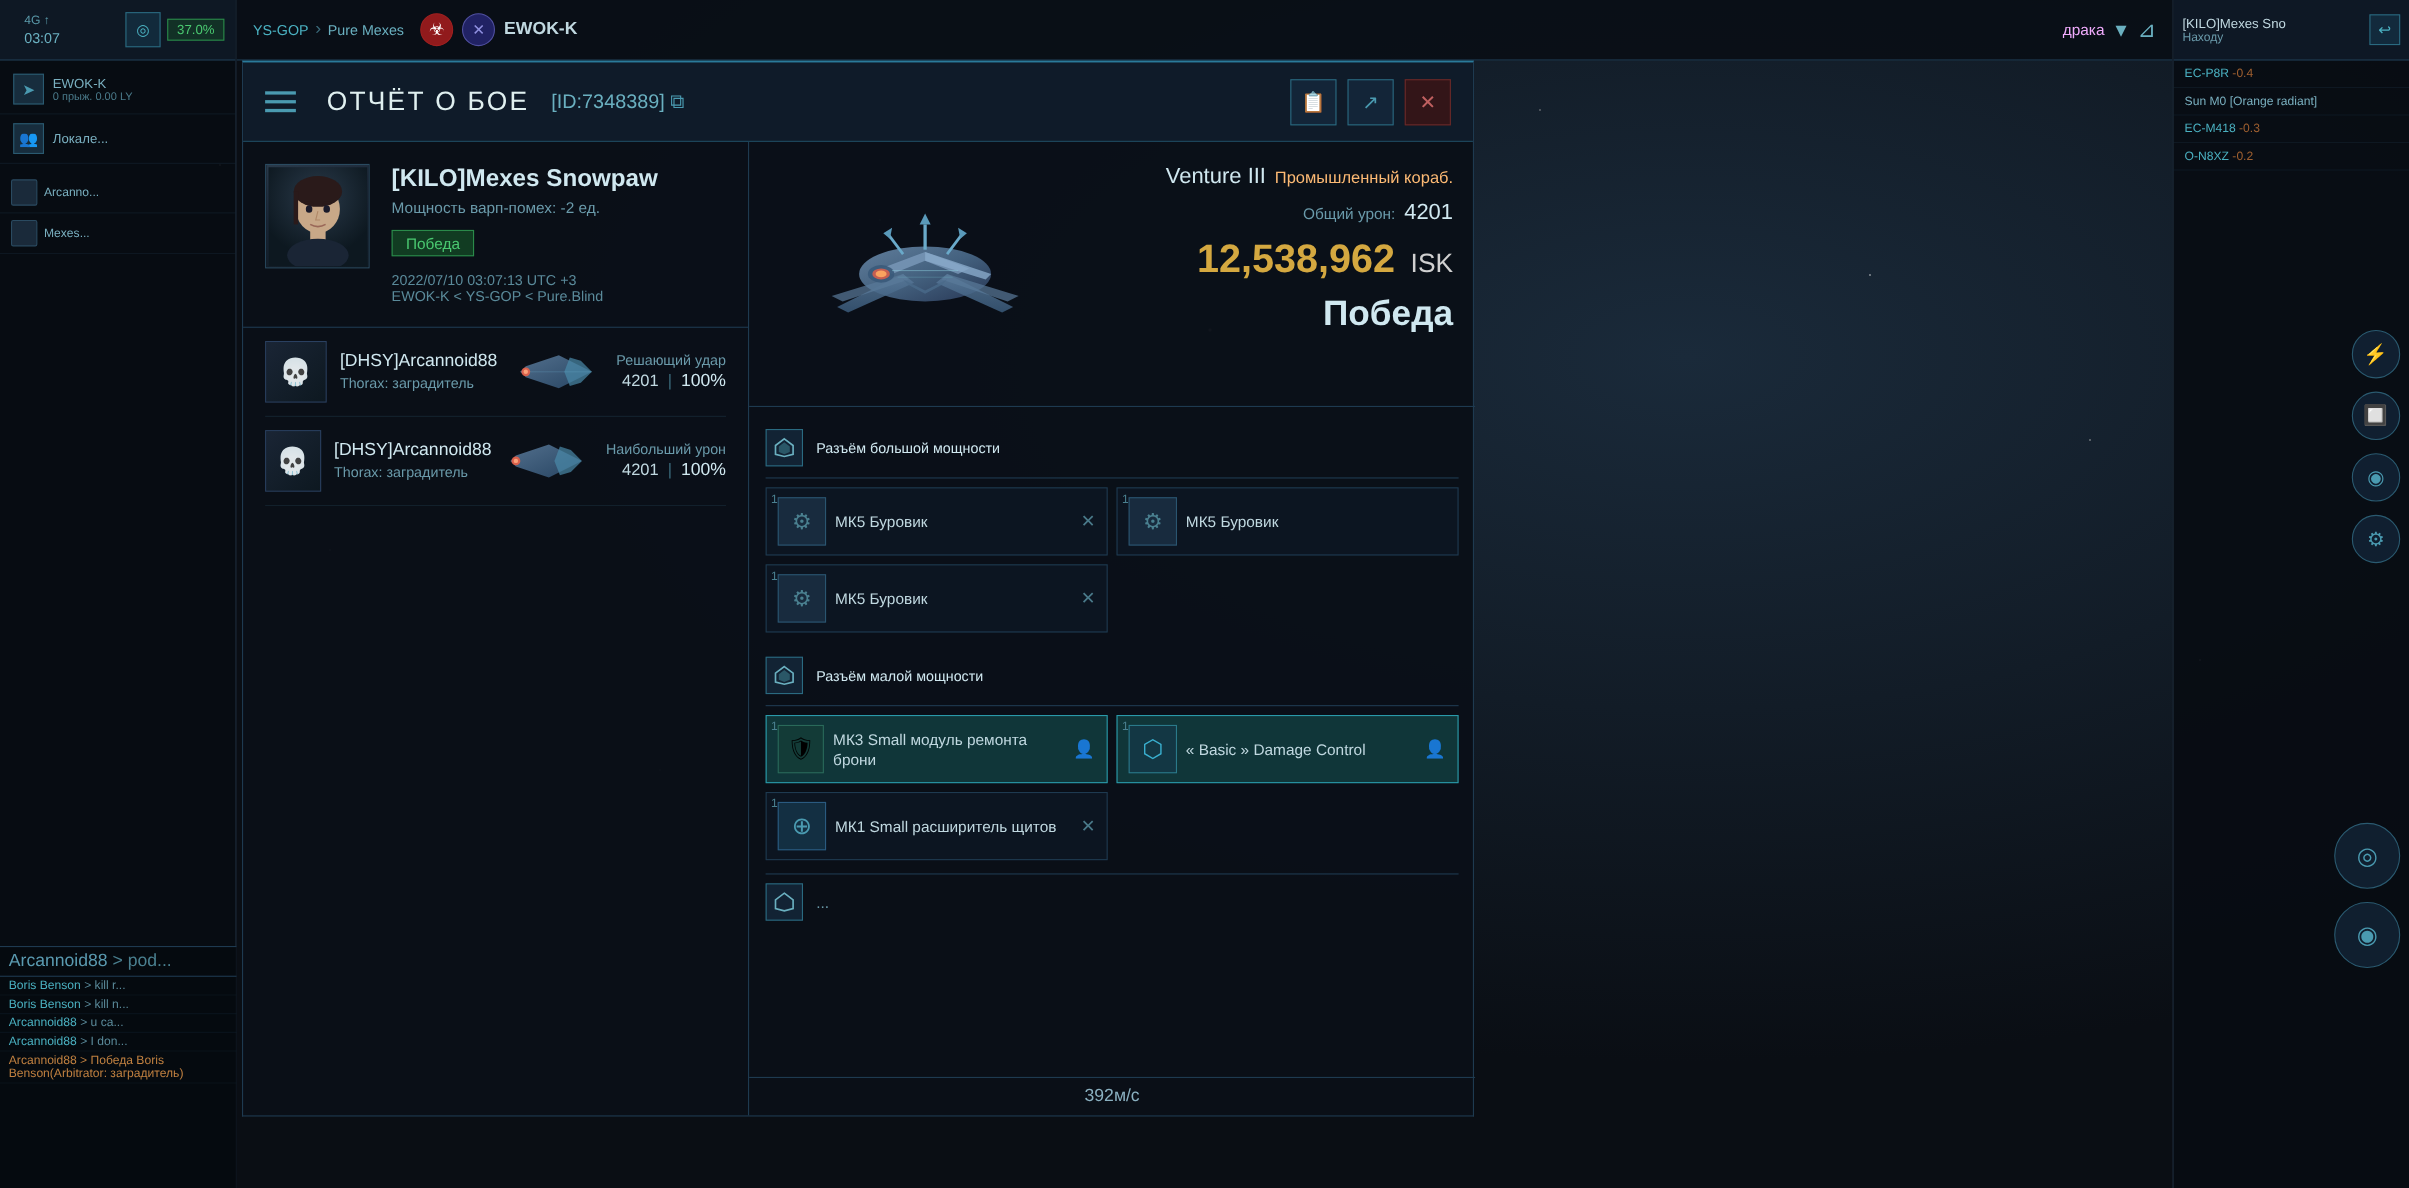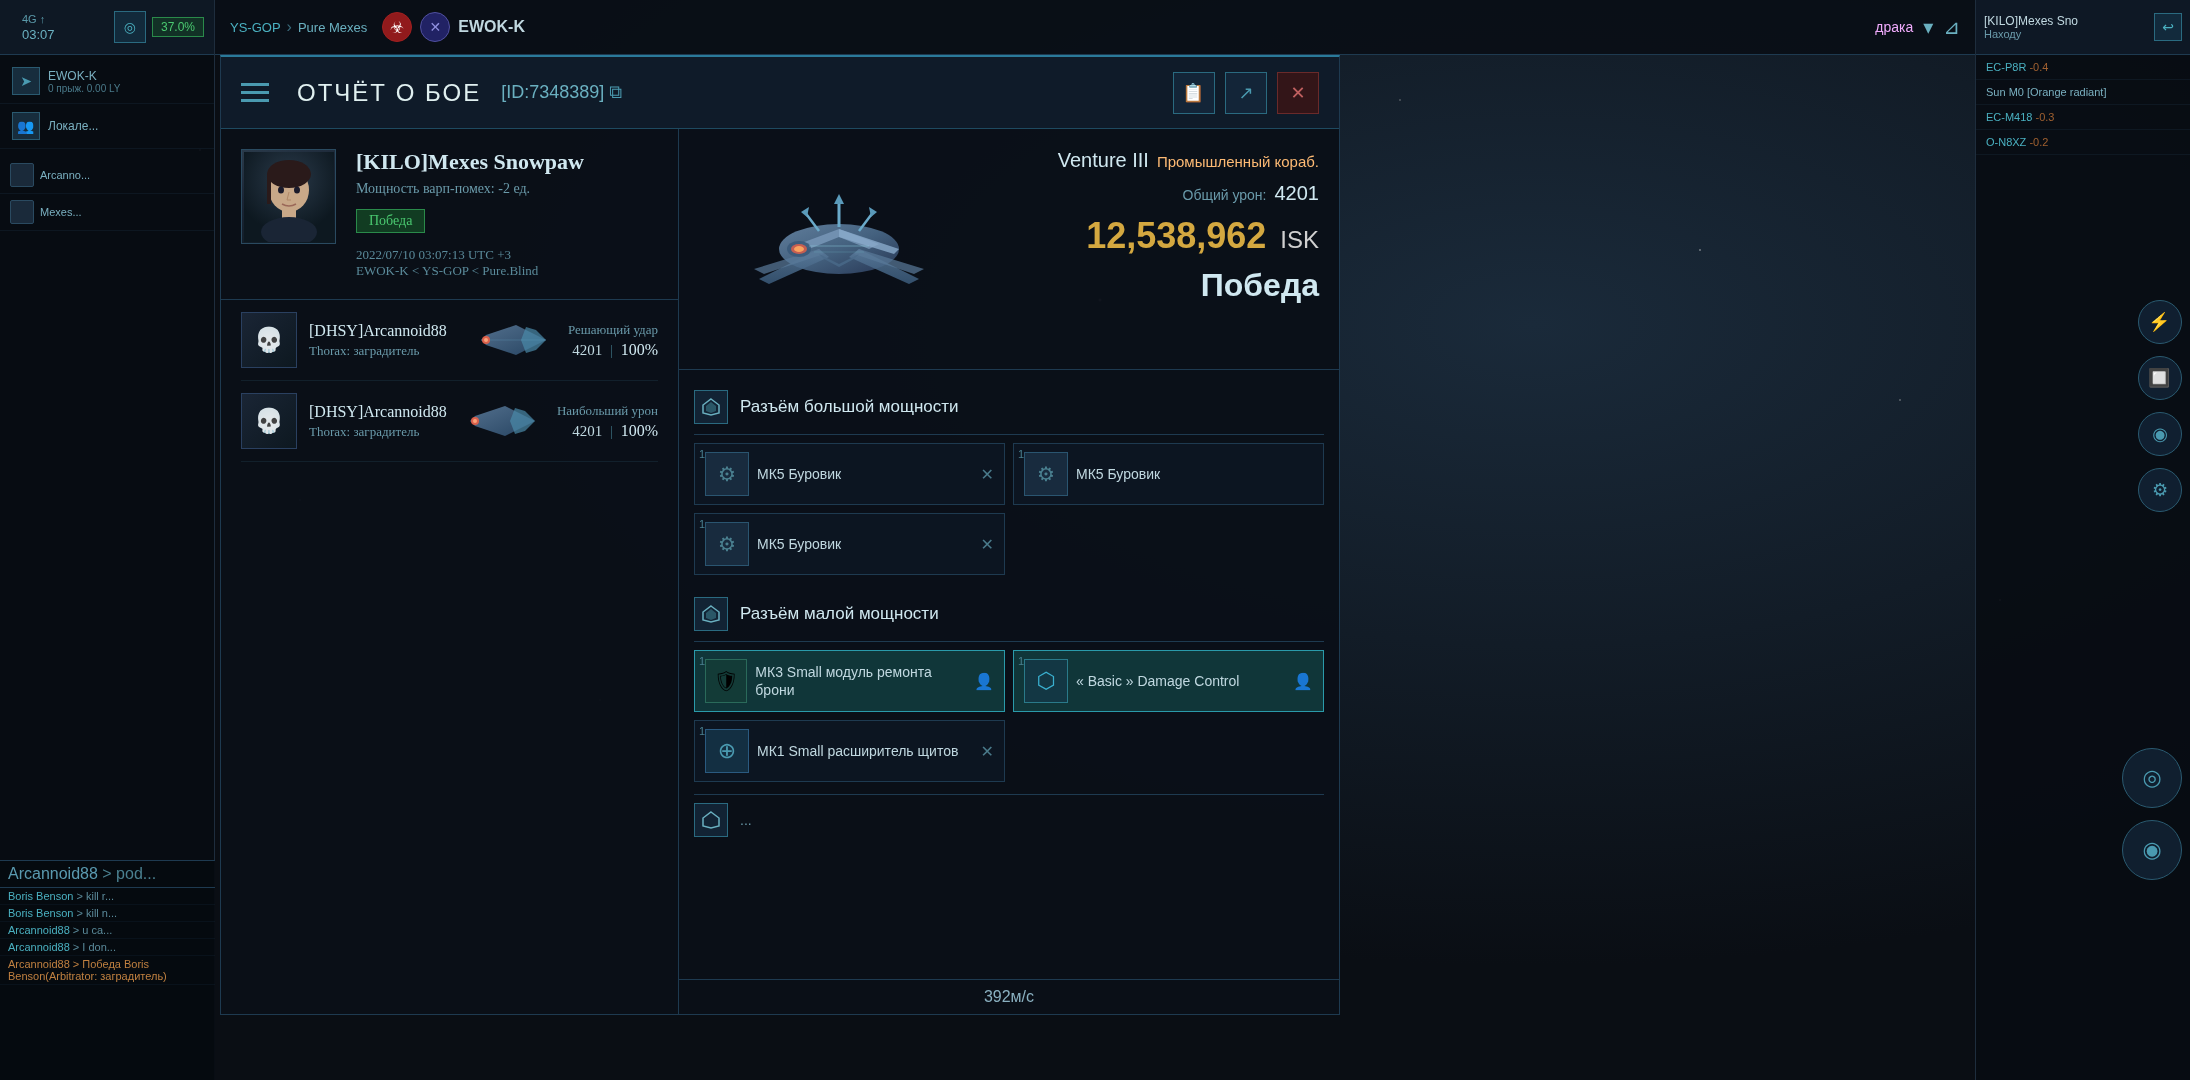--- a/index.html
+++ b/index.html
@@ -256,21 +256,20 @@
       display: flex;
       height: calc(100% - 72px);
     }
 
     
     .left-content {
       width: 460px;
       border-right: 1px solid #1e3a50;
       display: flex;
       flex-direction: column;
-      font-family: Liberation Serif, serif;
     }
 
     .player-info-section {
       padding: 20px;
       display: flex;
       gap: 20px;
       align-items: flex-start;
       border-bottom: 1px solid #1e3a50;
     }
 
@@ -462,21 +461,21 @@
       overflow-y: auto;
       padding: 10px 15px;
     }
 
     .slot-section-header {
       display: flex;
       align-items: center;
       gap: 12px;
       padding: 10px 0;
       color: #d0e8f0;
-      font-size: 17px;
+      font-size: 13px;
       border-bottom: 1px solid #1e3a50;
       margin-bottom: 8px;
     }
 
     .slot-icon {
       width: 34px;
       height: 34px;
       background: rgba(20, 40, 60, 0.8);
       border: 1px solid #2a6a80;
       display: flex;

